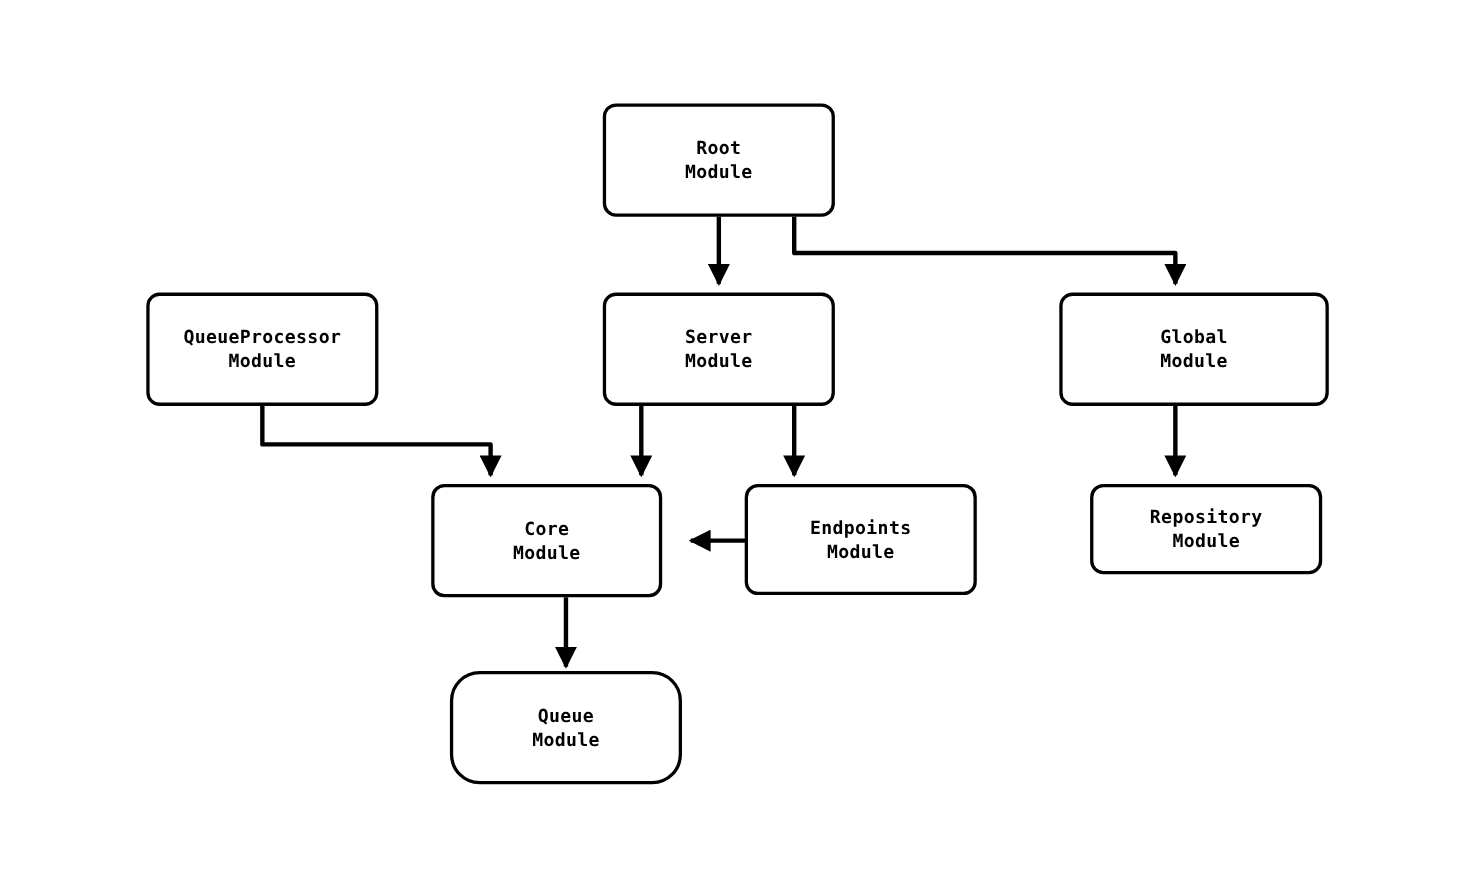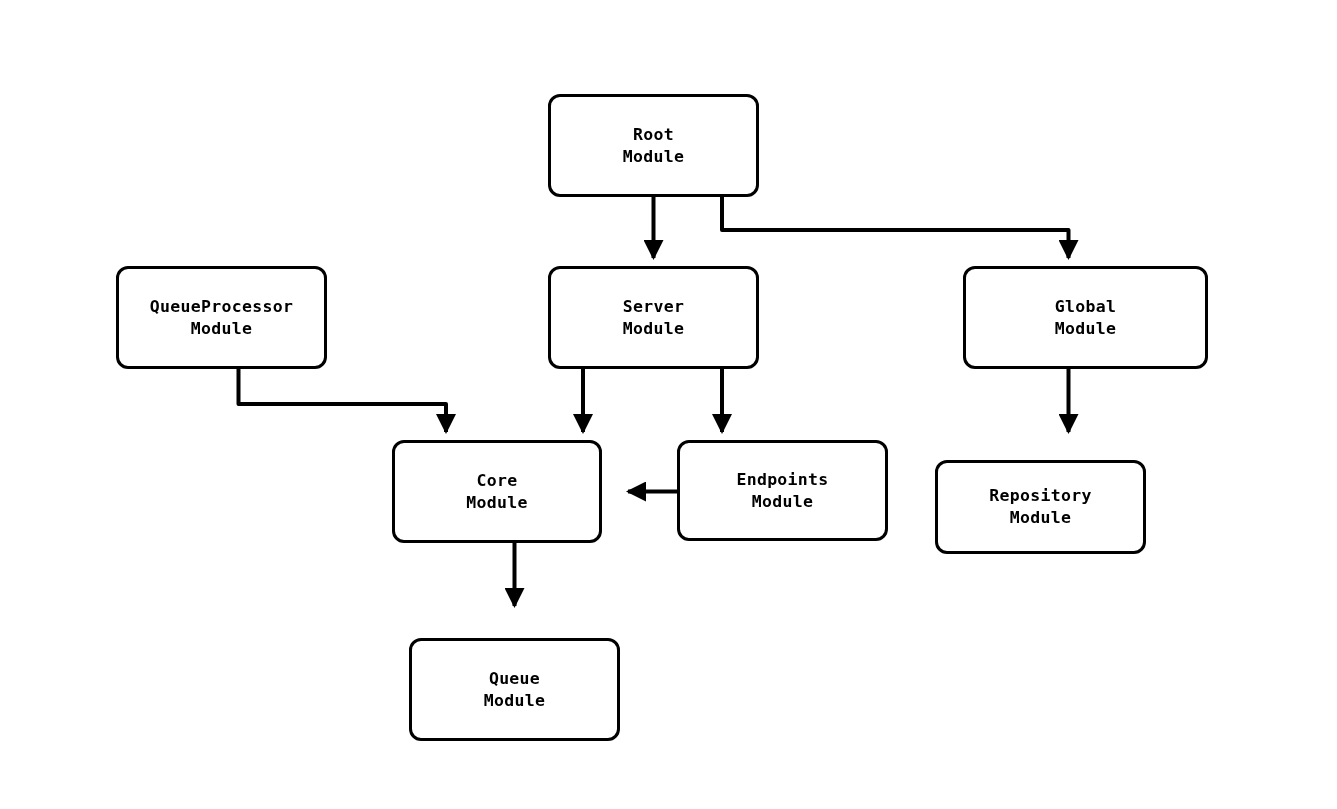--- a/index.html
+++ b/index.html
@@ -91,21 +91,21 @@
     <g>
       <path d="M 514.5 543 L 514.5 606" stroke="#000000" stroke-width="4" fill="none" marker-end="url(#arrow)"></path>
     </g>
   </svg>
 
   <div class="node" style="left:548px; top:94px; width:211px; height:103px;">
     <span class="line1">Root</span>
     <span class="line2">Module</span>
   </div>
 
-  <div class="node" style="left:116px; top:266px; width:211px; height:103px;">
+  <div class="node" style="left:133px; top:266px; width:211px; height:103px;">
     <span class="line1">QueueProcessor</span>
     <span class="line2">Module</span>
   </div>
 
   <div class="node" style="left:548px; top:266px; width:211px; height:103px;text-align:center;">
     <span class="line1">Server</span>
     <span class="line2">Module</span>
   </div>
 
   <div class="node" style="left:963px; top:266px; width:245px; height:103px;">
@@ -116,23 +116,23 @@
   <div class="node" style="left:392px; top:440px; width:210px; height:103px;justify-content:center;">
     <span class="line1">Core</span>
     <span class="line2">Module</span>
   </div>
 
   <div class="node" style="left:677px; top:440px; width:211px; height:101px;">
     <span class="line1">Endpoints</span>
     <span class="line2">Module</span>
   </div>
 
-  <div class="node" style="left:935px; top:440px; width:211px; height:94px;margin-top:20px;">
+  <div class="node" style="left:991px; top:440px; width:211px; height:82px;">
     <span class="line1">Repository</span>
     <span class="line2">Module</span>
   </div>
 
-  <div class="node" style="left:409px; top:638px; width:211px; height:103px;">
+  <div class="node" style="left:409px; top:610px; width:211px; height:103px;border-radius:27px;">
     <span class="line1">Queue</span>
     <span class="line2">Module</span>
   </div>
 
 </div>
 
 </body></html>

